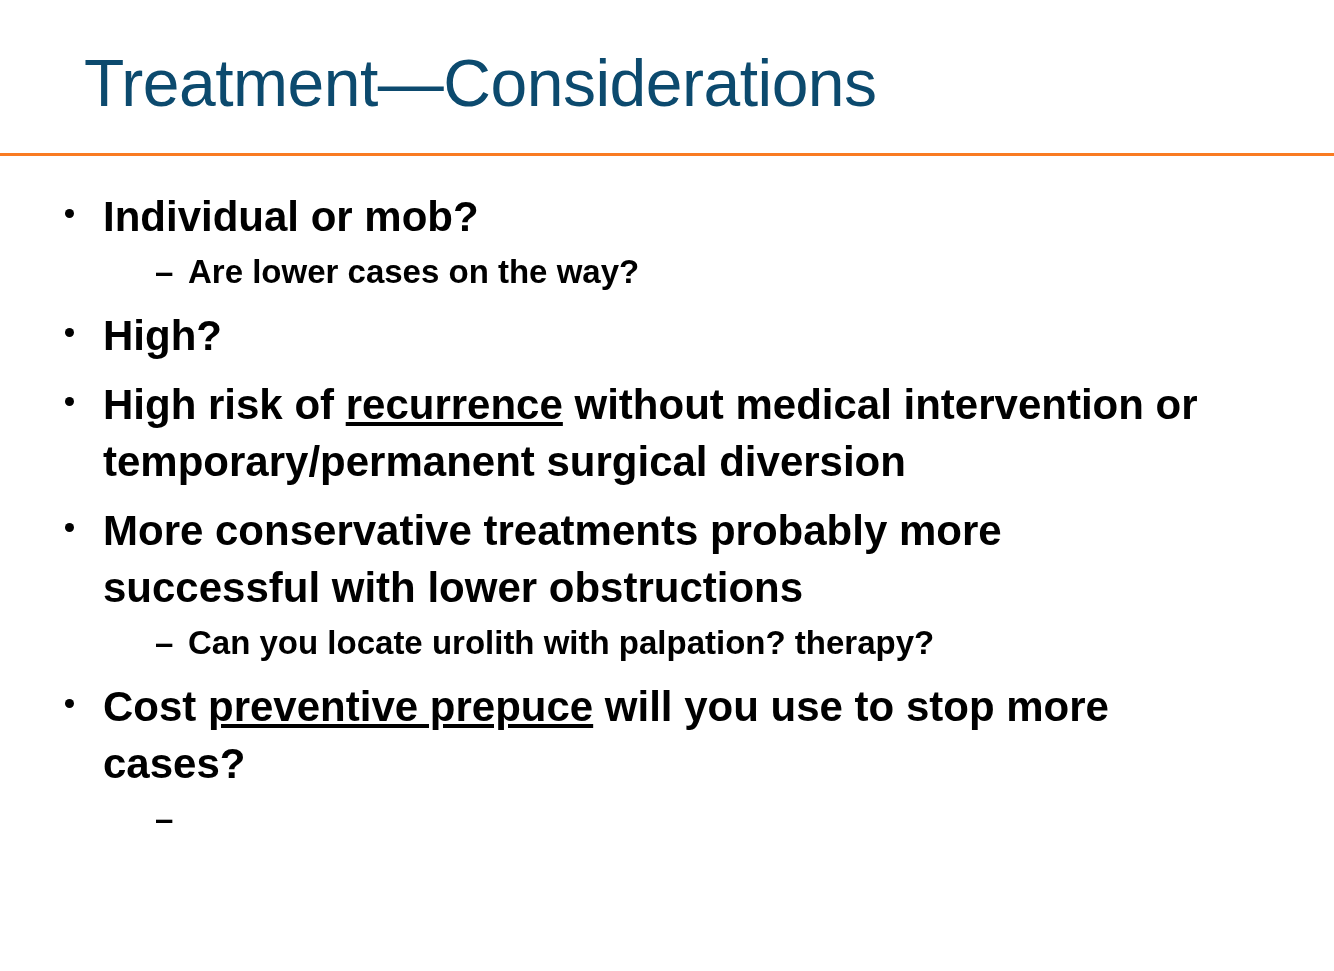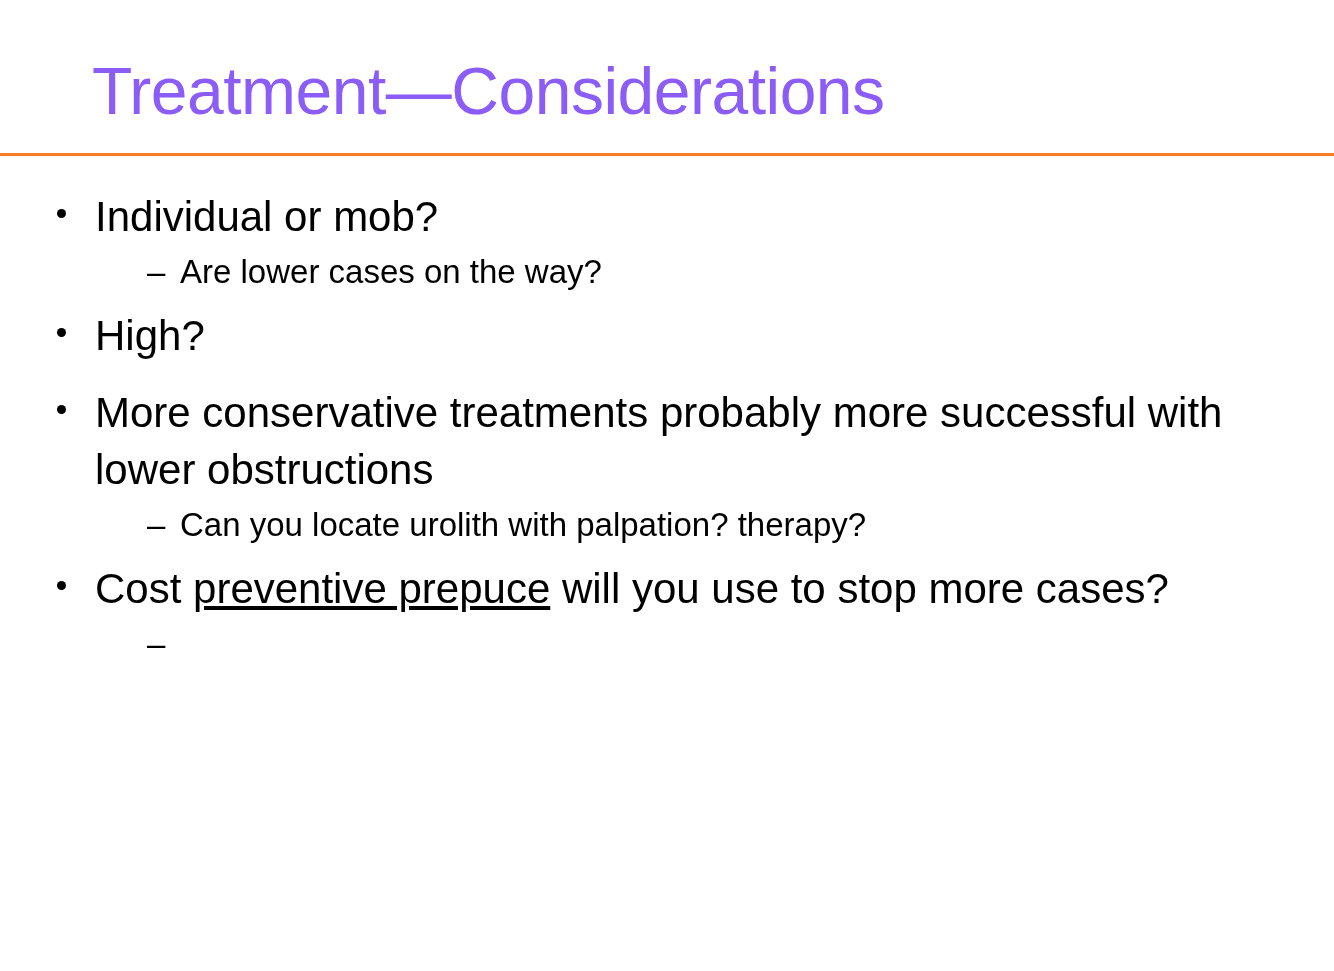--- a/index.html
+++ b/index.html
@@ -23,24 +23,24 @@
     position: absolute;
     left: 84px;
     top: 44px;
     width: 1180px;
     height: 86px;
   }
   #slide-title {
     font-size: 66px;
     line-height: 78px;
     font-weight: normal;
-    color: #8b5cf6;
+    color: #0c4a6e;
     letter-spacing: -0.5px;
     white-space: nowrap;
-    margin: 8px;
+    margin: 0;
   }
 
   
   #divider {
     position: absolute;
     left: 0;
     top: 153px;
     width: 1334px;
     height: 3px;
     background: #F97B22;
@@ -60,21 +60,22 @@
     padding: 0;
   }
 
   li.bullet-l1 {
     position: relative;
     padding-left: 95px;
     padding-right: 110px;
     font-size: 42px;
     line-height: 57px;
     color: #000000;
-    margin: 0 0 4px 0;
+    margin: 0 0 4px 8px;
+    font-weight: bold;
   }
   li.bullet-l1 > .marker-dot {
     position: absolute;
     left: 57px;
     top: 21px;
     width: 9px;
     height: 9px;
     background: #000000;
     border-radius: 50%;
   }
@@ -138,20 +139,24 @@
 
       <div class="spacer-sm"></div>
 
       <li class="bullet-l1">
         <span class="marker-dot"></span>
         <span>High?</span>
       </li>
 
       <div class="spacer-sm"></div>
 
+      <li class="bullet-l1">
+        <span class="marker-dot"></span>
+        <span>High risk of </span><span class="u">recurrence</span><span> without medical intervention or temporary/permanent surgical diversion</span>
+      </li>
 
       <div class="spacer-sm"></div>
 
       <li class="bullet-l1">
         <span class="marker-dot"></span>
         <span>More conservative treatments probably more successful with lower obstructions</span>
         <ul class="lvl2">
           <li class="bullet-l2">
             <span class="marker-dash">–</span>
             <span>Can you locate urolith with palpation? therapy?</span>

